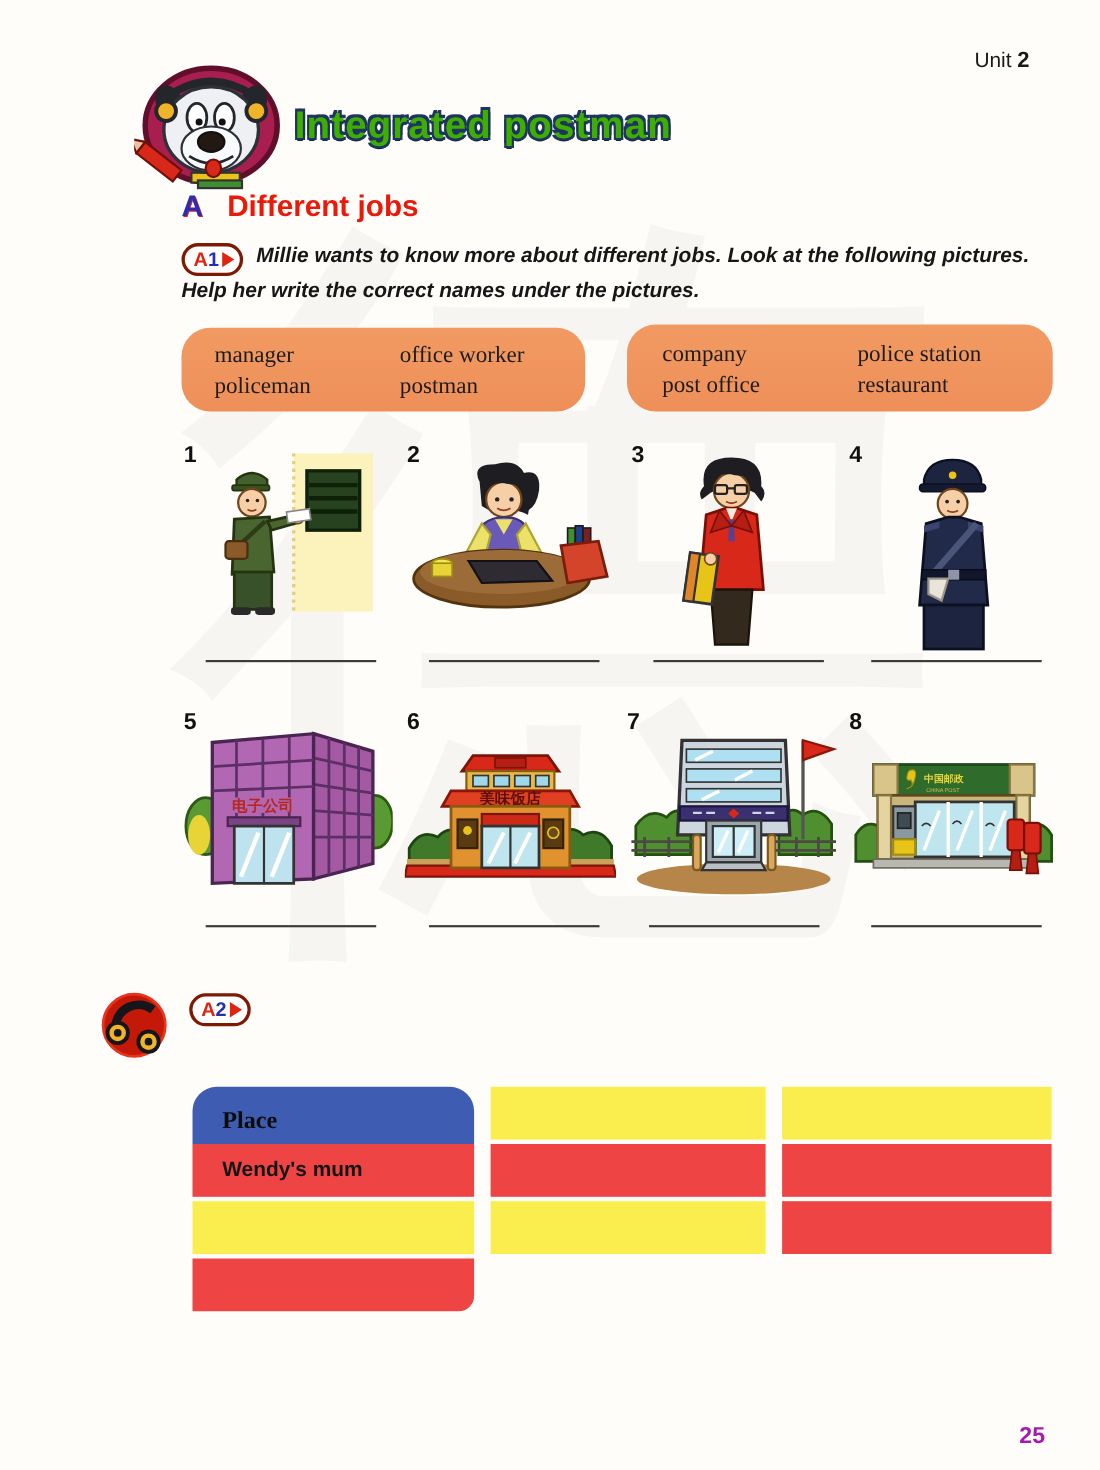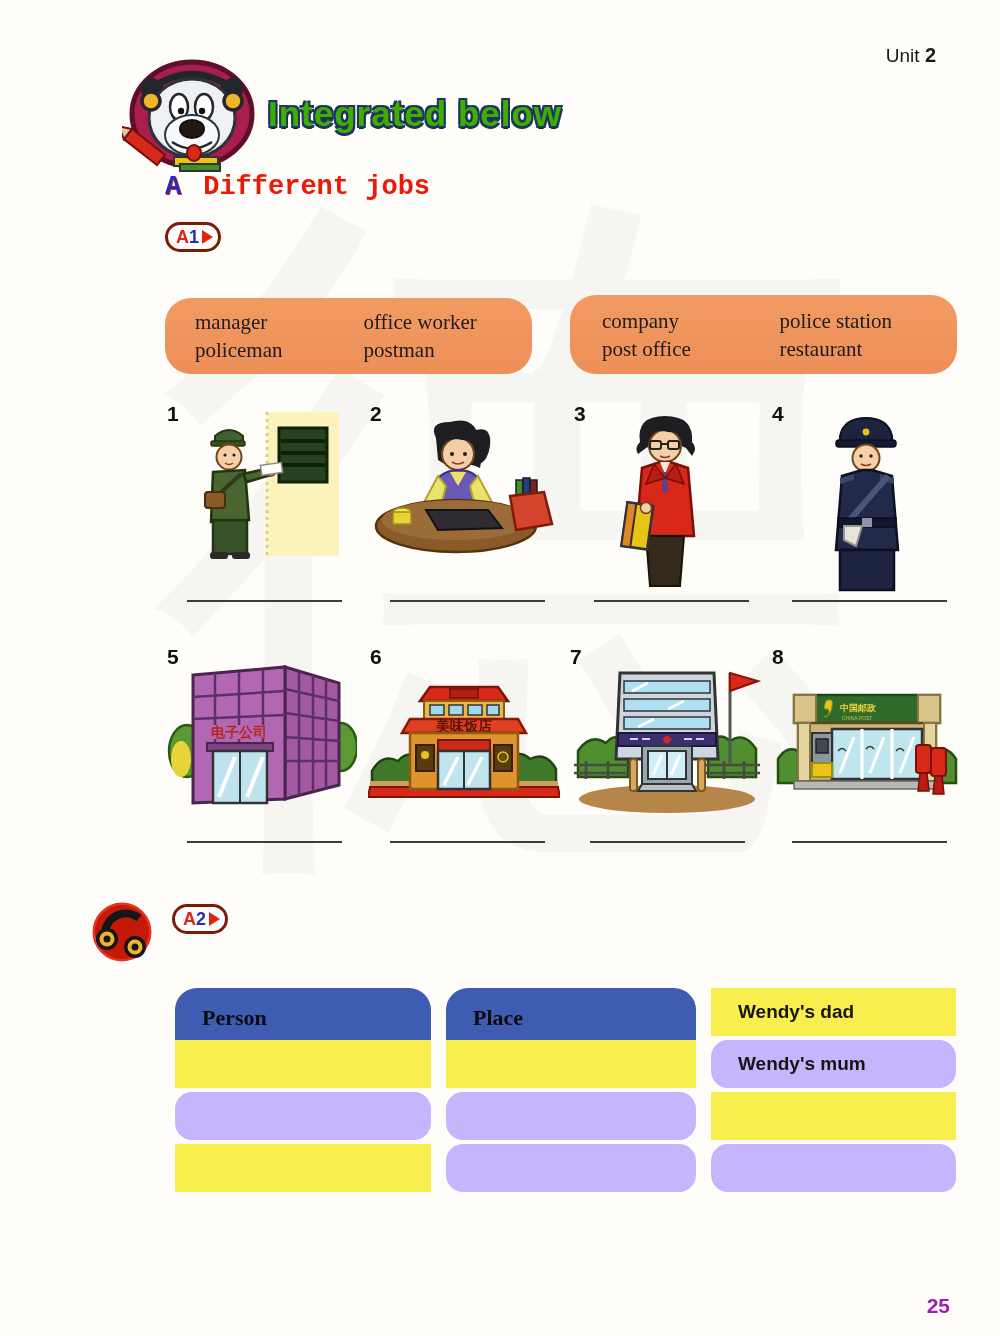--- a/index.html
+++ b/index.html
@@ -20,21 +20,21 @@
   .layer{position:absolute;inset:0;z-index:1;}
   
   .unit{right:64px;top:44px;font-size:19px;color:#1a1a1a;}
   .unit b{font-size:20px;}
   .section-title{
     left:268px;top:94px;font-size:35px;font-weight:bold;letter-spacing:1px;
     color:#3fae02;
     text-shadow:-2px -2px 0 #1e3560,2px -2px 0 #1e3560,-2px 2px 0 #1e3560,
                  2px 2px 0 #1e3560,0 3px 0 #16263f;
   }
-  .part-heading{left:165px;top:172px;font-size:27px;font-weight:bold;font-family:Liberation Mono, monospace;}
+  .part-heading{left:165px;top:172px;font-size:27px;font-weight:bold;}
   .part-letter{color:#2b2bb5;text-shadow:1px 1px 0 #d8281a;margin-right:22px;}
   .part-title{color:#ec1808;}
   
   .task-para{
     font-size:19px;font-style:italic;font-weight:600;line-height:1.5;color:#161616;
   }
   .p-a1{left:165px;top:219px;width:800px;}
   .p-a2{left:172px;top:901px;width:792px;}
   .task-badge{
     display:inline-flex;align-items:center;vertical-align:-4px;
@@ -76,21 +76,21 @@
     grid-auto-rows:48px;gap:4px 15px;
   }
   .th{
     height:52px;background:#3f5cb3;border-radius:22px 22px 0 0;
     display:flex;align-items:center;box-sizing:border-box;
     padding:8px 0 0 27px;
     font-family:"Liberation Serif", serif;font-weight:bold;font-size:22px;color:#0c0c0c;
   }
   .td{display:flex;align-items:center;box-sizing:border-box;padding-left:27px;}
   .cell-y{background:#f9ee4d;}
-  .cell-s{background:#c4b5fd;border-radius:17px;}
+  .cell-s{background:#ef4444;}
   .person-cell{font-weight:bold;font-size:19px;color:#151515;}
   .br-round{border-bottom-right-radius:14px;}
   .page-num{right:50px;top:1294px;font-size:21px;font-weight:bold;color:#a21caf;}
   svg{display:block;}
 </style>
 </head>
 <body>
 
 <div class="abs watermark">德</div>
 
@@ -115,31 +115,31 @@
     <ellipse cx="57" cy="49" rx="9" ry="13" fill="#fff" stroke="#23262b" stroke-width="2.5"></ellipse>
     <ellipse cx="82" cy="49" rx="9" ry="13" fill="#fff" stroke="#23262b" stroke-width="2.5"></ellipse>
     <circle cx="59" cy="53" r="3.2" fill="#111"></circle>
     <circle cx="80" cy="53" r="3.2" fill="#111"></circle>
     <ellipse cx="70" cy="77" rx="27" ry="20" fill="#f8fafc" stroke="#2d3138" stroke-width="2"></ellipse>
     <ellipse cx="70" cy="71" rx="12" ry="9" fill="#241812" stroke="#111" stroke-width="2"></ellipse>
     <path d="M50,84 Q70,97 90,84" stroke="#23262b" stroke-width="2.5" fill="none"></path>
     <ellipse cx="72" cy="95" rx="7" ry="8" fill="#d8281a" stroke="#70100a" stroke-width="2"></ellipse>
   </svg>
 
-  <div class="abs section-title">Integrated below</div>
+  <div class="abs section-title">Integrated postman</div>
   <div class="abs part-heading">
     <span class="part-letter">A</span><span class="part-title">Different jobs</span>
   </div>
 
   <div class="abs task-para p-a1">
     <span class="task-badge">
         <span class="badge-letter">A</span>
         <span class="badge-digit">1</span>
         <span class="badge-play"></span>
-      </span>
+      </span><span>Millie wants to know more about different jobs. Look at the following pictures. Help her write the correct names under the pictures.</span>
   </div>
 
   <div class="abs word-box wb1">
     <div>
       <div>manager</div>
       <div>policeman</div>
     </div>
     <div>
       <div>office worker</div>
       <div>postman</div>
@@ -422,24 +422,22 @@
 
   <div class="abs task-para p-a2">
     <span class="task-badge">
         <span class="badge-letter">A</span>
         <span class="badge-digit">2</span>
         <span class="badge-play"></span>
       </span>
   </div>
 
   <div class="abs jobs-table">
-    <div class="th">Person</div>
     <div class="th">Place</div>
 
-    <div class="td cell-y person-cell">Wendy's dad</div>
     <div class="td cell-y"></div>
     <div class="td cell-y"></div>
 
     <div class="td cell-s person-cell">Wendy's mum</div>
     <div class="td cell-s"></div>
     <div class="td cell-s"></div>
 
     <div class="td cell-y"></div>
     <div class="td cell-y"></div>
 

